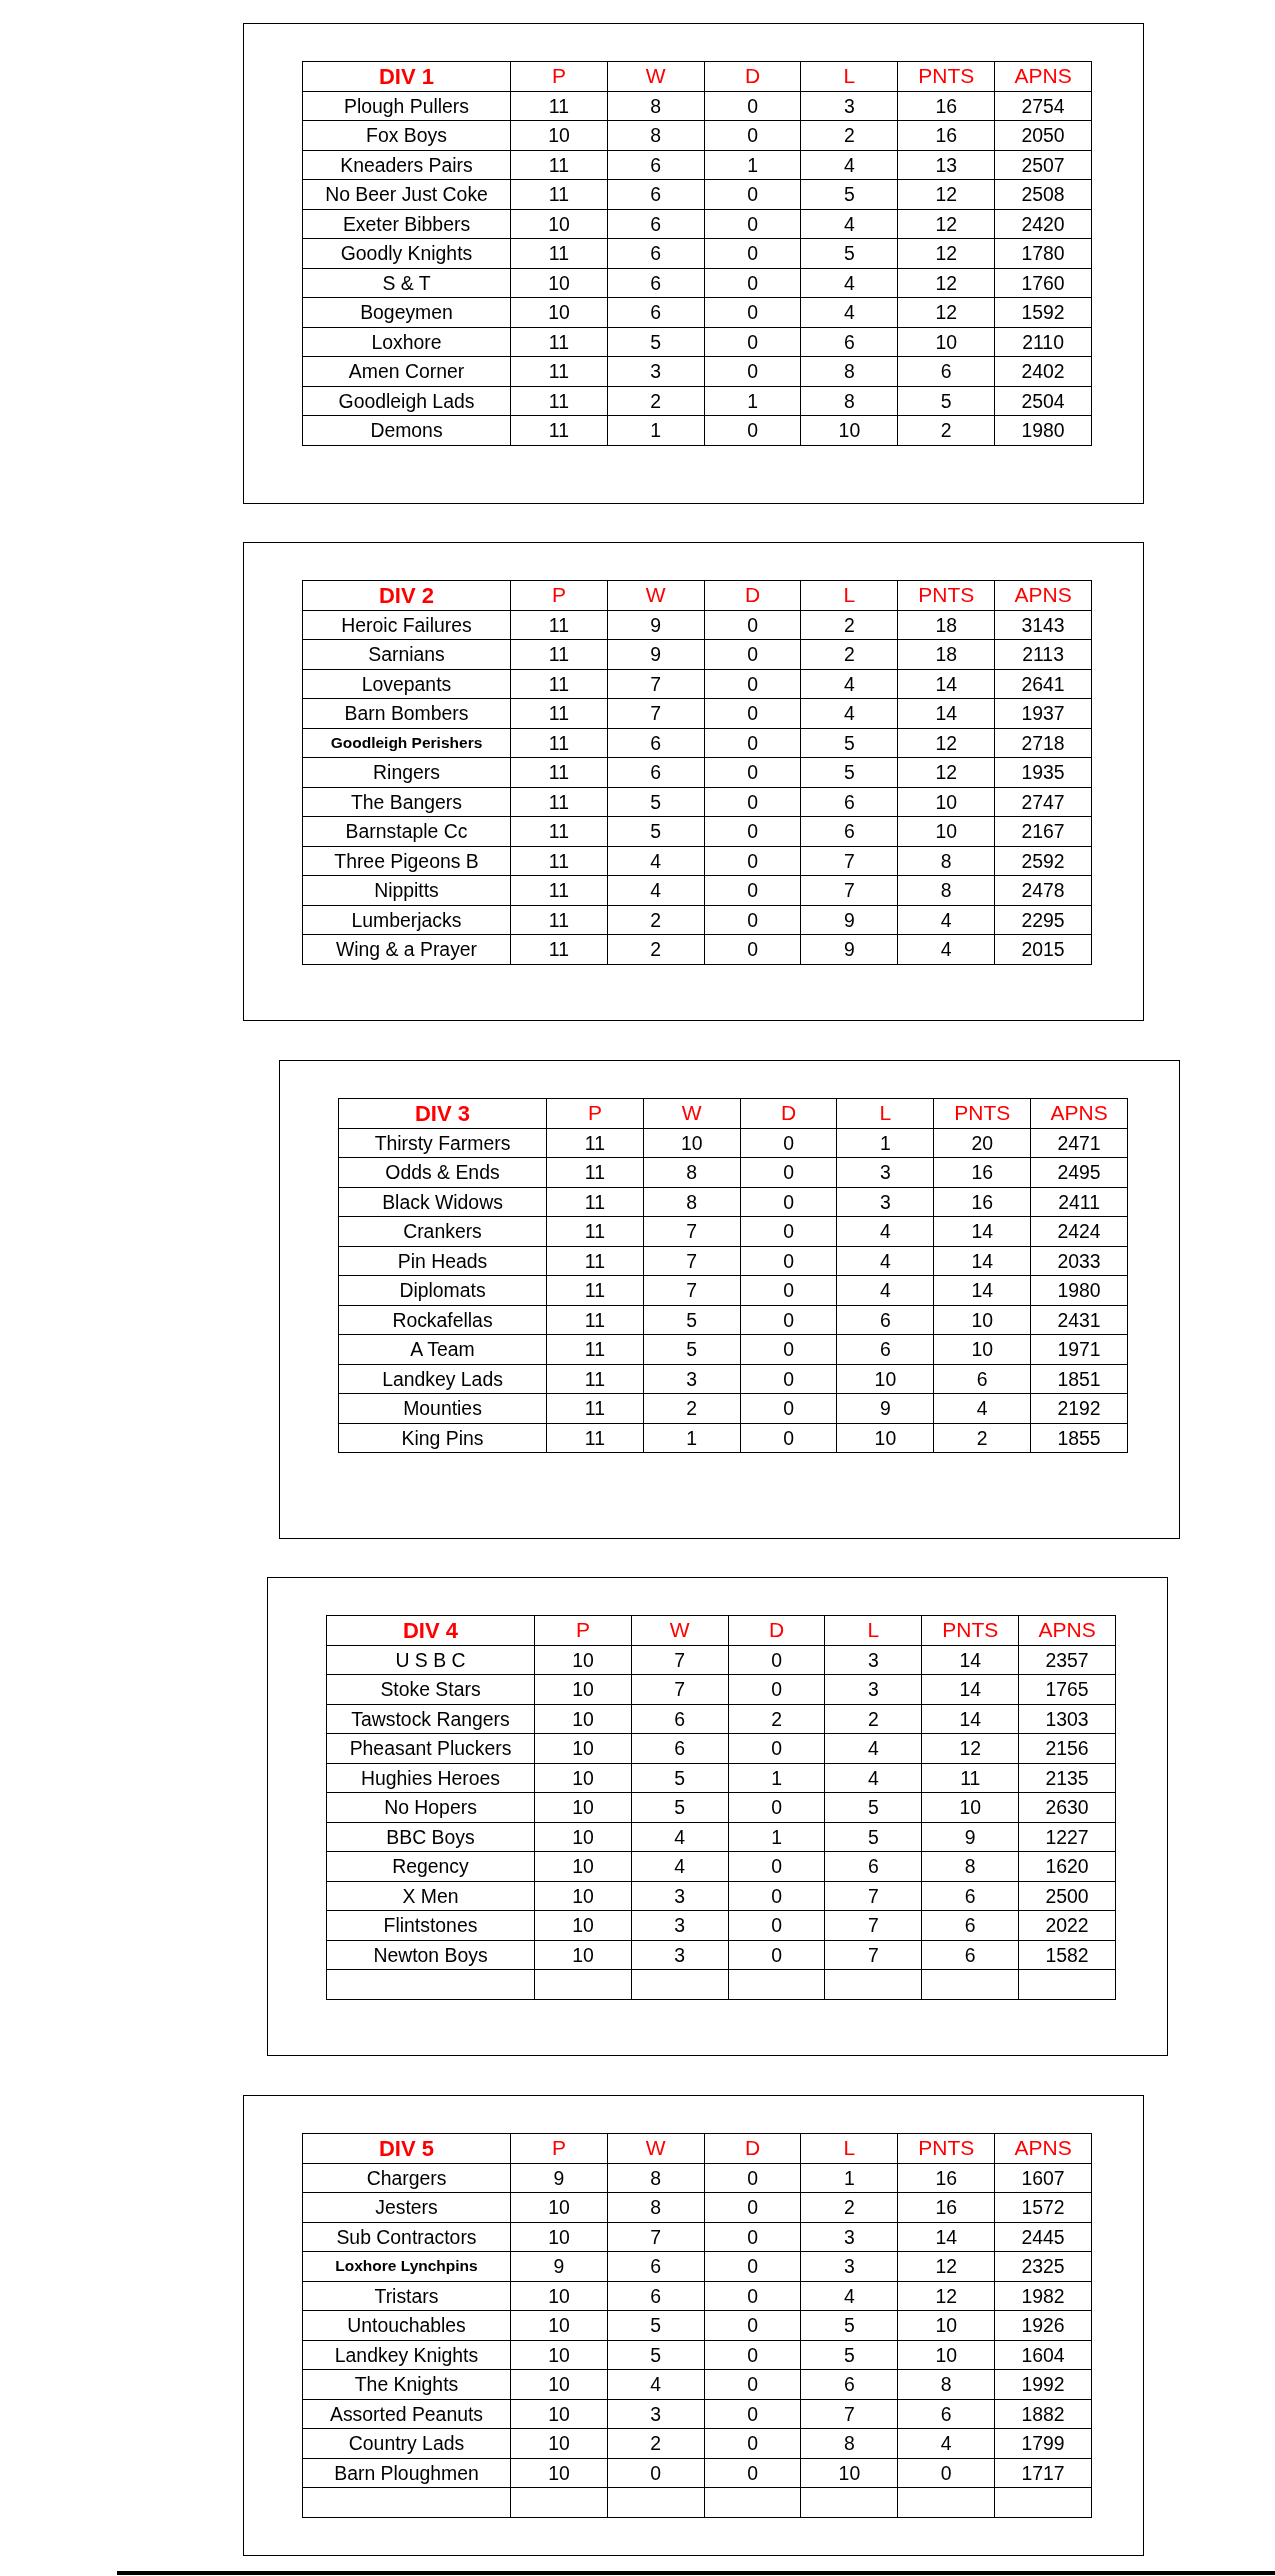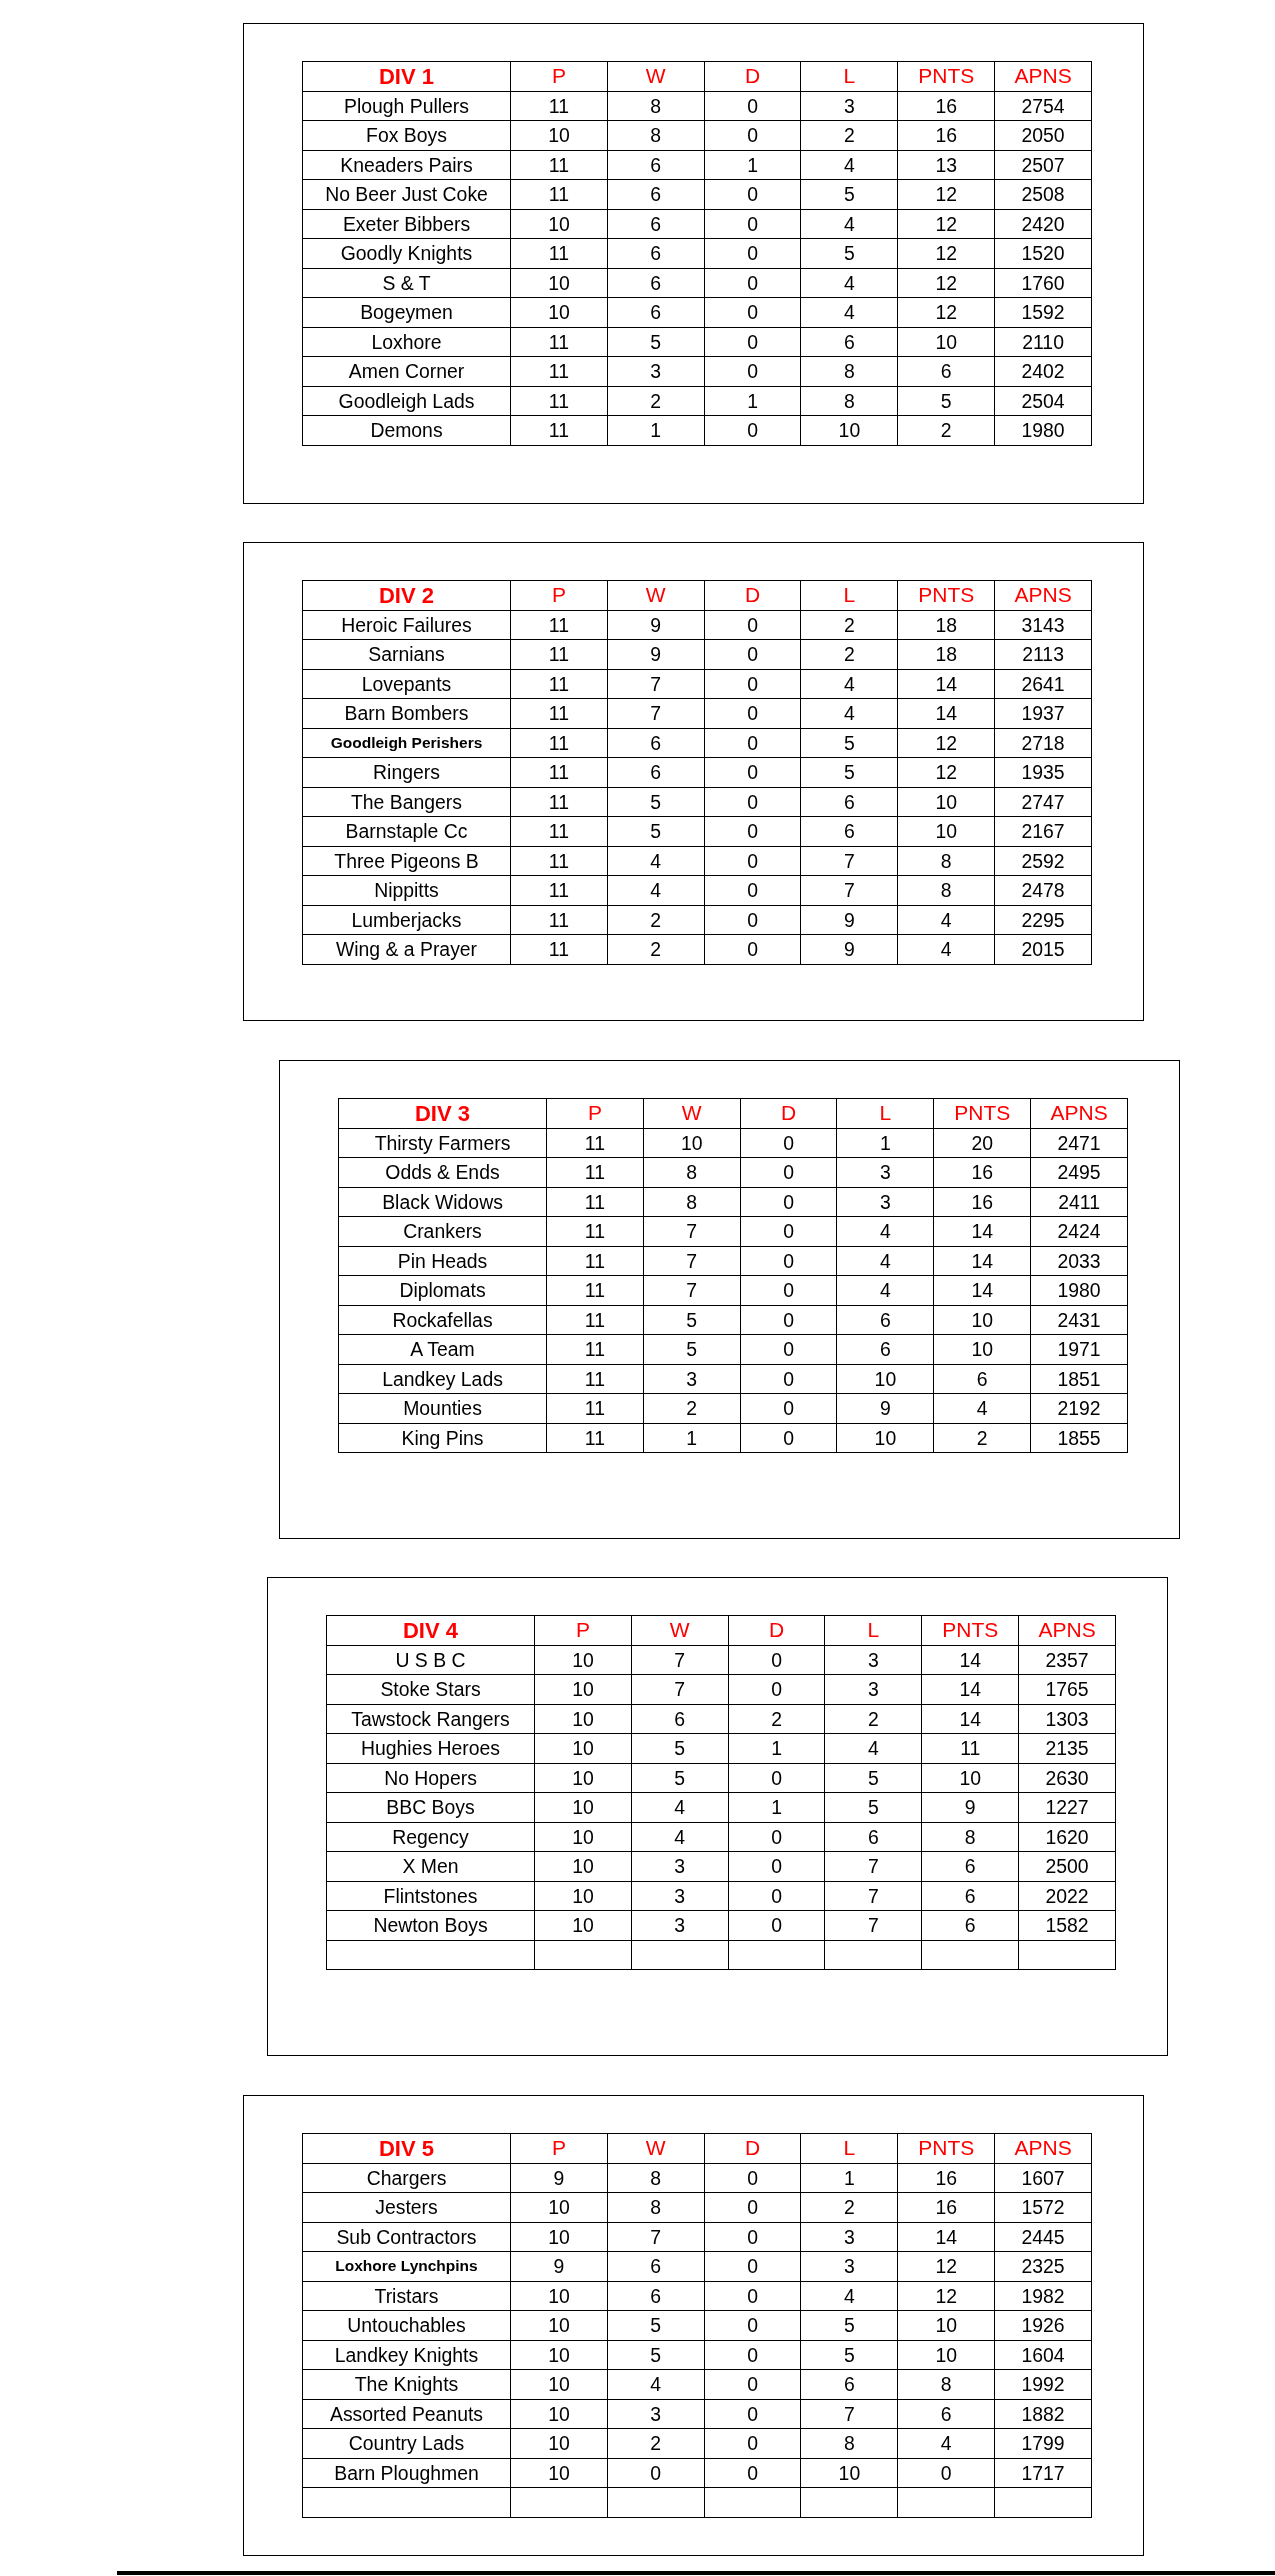--- a/index.html
+++ b/index.html
@@ -138,21 +138,21 @@
           <td>12</td>
           <td>2420</td>
         </tr>
         <tr>
           <td>Goodly Knights</td>
           <td>11</td>
           <td>6</td>
           <td>0</td>
           <td>5</td>
           <td>12</td>
-          <td>1520</td>
+          <td>1780</td>
         </tr>
         <tr>
           <td>S &amp; T</td>
           <td>10</td>
           <td>6</td>
           <td>0</td>
           <td>4</td>
           <td>12</td>
           <td>1760</td>
         </tr>
@@ -505,20 +505,29 @@
           <td>1765</td>
         </tr>
         <tr>
           <td>Tawstock Rangers</td>
           <td>10</td>
           <td>6</td>
           <td>2</td>
           <td>2</td>
           <td>14</td>
           <td>1303</td>
+        </tr>
+        <tr>
+          <td>Pheasant Pluckers</td>
+          <td>10</td>
+          <td>6</td>
+          <td>0</td>
+          <td>4</td>
+          <td>12</td>
+          <td>2156</td>
         </tr>
         <tr>
           <td>Hughies Heroes</td>
           <td>10</td>
           <td>5</td>
           <td>1</td>
           <td>4</td>
           <td>11</td>
           <td>2135</td>
         </tr>

